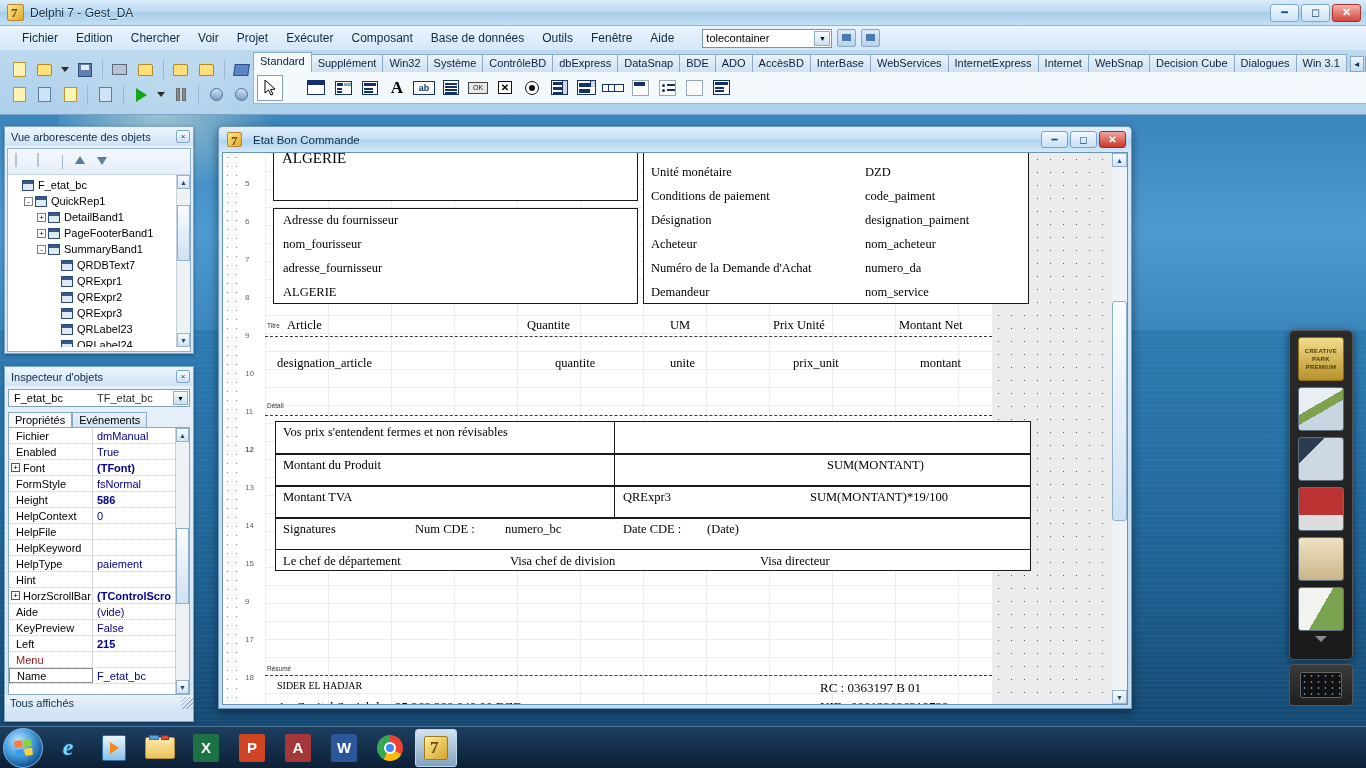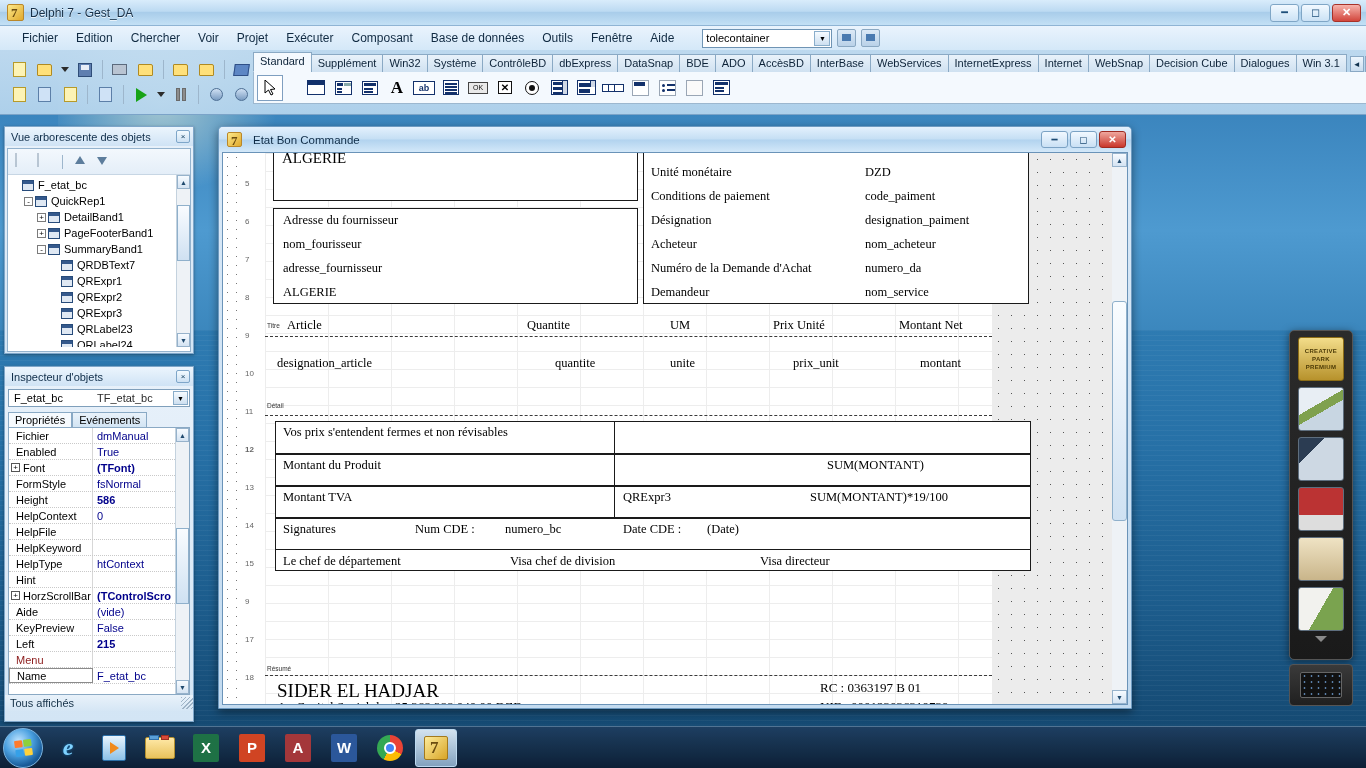--- a/index.html
+++ b/index.html
@@ -598,21 +598,21 @@
         <div class="grow">
           <div class="gname">
             <span>HelpKeyword</span>
           </div>
           <div class="gval"></div>
         </div>
         <div class="grow">
           <div class="gname">
             <span>HelpType</span>
           </div>
-          <div class="gval">htContext</div>
+          <div class="gval">paiement</div>
         </div>
         <div class="grow">
           <div class="gname">
             <span>Hint</span>
           </div>
           <div class="gval"></div>
         </div>
         <div class="grow">
           <div class="gname exp">
             <span class="expbox">+</span>
@@ -760,21 +760,21 @@
       <div class="qrtxt" style="left:240px;top:369px">numero_bc</div>
       <div class="qrtxt" style="left:358px;top:369px">Date CDE :</div>
       <div class="qrtxt" style="left:442px;top:369px">(Date)</div>
 
       <div class="qrtxt" style="left:18px;top:401px">Le chef de département</div>
       <div class="qrtxt" style="left:245px;top:401px">Visa chef de division</div>
       <div class="qrtxt" style="left:495px;top:401px">Visa directeur</div>
 
       <div class="bandlbl" style="top:512px;left:2px">Résumé</div>
       <div class="bandline" style="top:522px"></div>
-      <div class="qrtxt" style="left:12px;top:527px;font-size:19px">SIDER EL HADJAR</div>
+      <div class="qrtxt" style="left:12px;top:527px;font-size:10px">SIDER EL HADJAR</div>
       <div class="qrtxt" style="left:12px;top:546px;font-size:13px">Au Capital Social de : 25.368.388.040,00 DZD</div>
       <div class="qrtxt" style="left:555px;top:527px;font-size:13px">RC : 0363197 B 01</div>
       <div class="qrtxt" style="left:555px;top:546px;font-size:13px">NIF : 000123036319739</div>
     </div>
 
     <div class="dscroll">
       <div class="vs-btn">▲</div>
       <div class="vs-thumb" style="top:148px;height:220px;border-radius:3px"></div>
       <div class="vs-btn" style="position:absolute;bottom:0;left:0;right:0">▼</div>
     </div>

